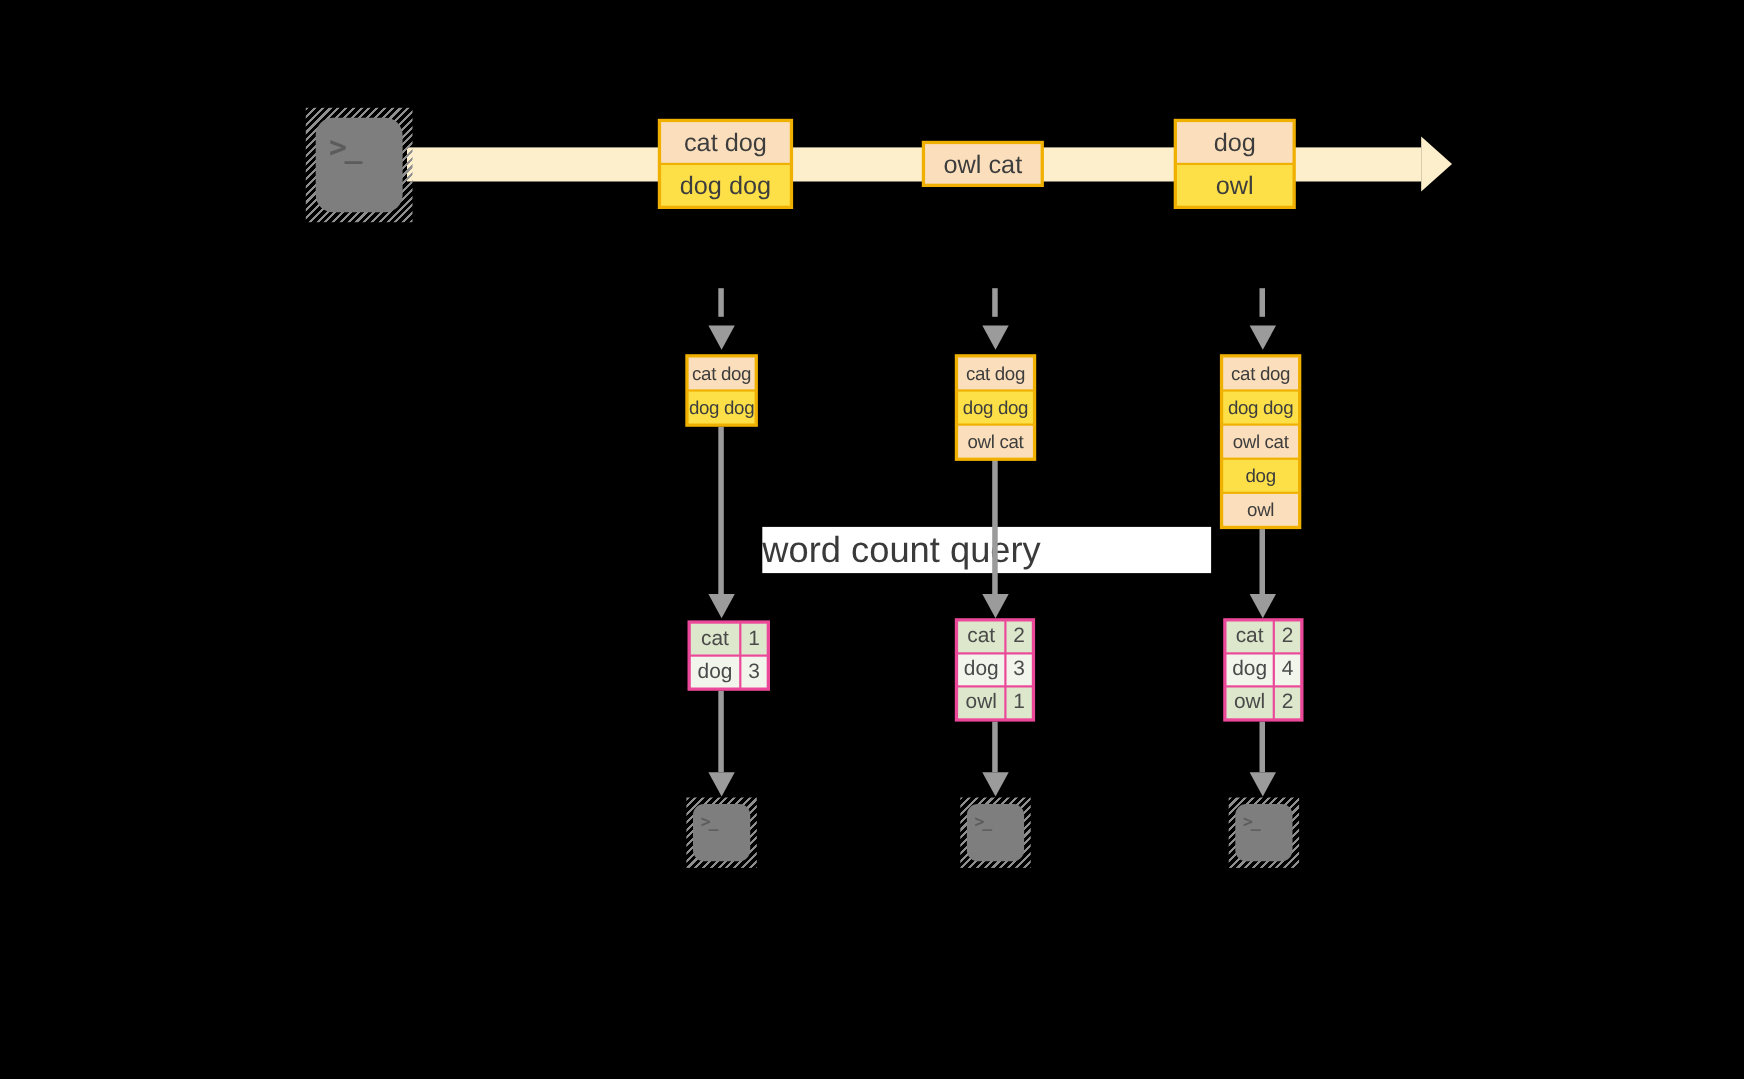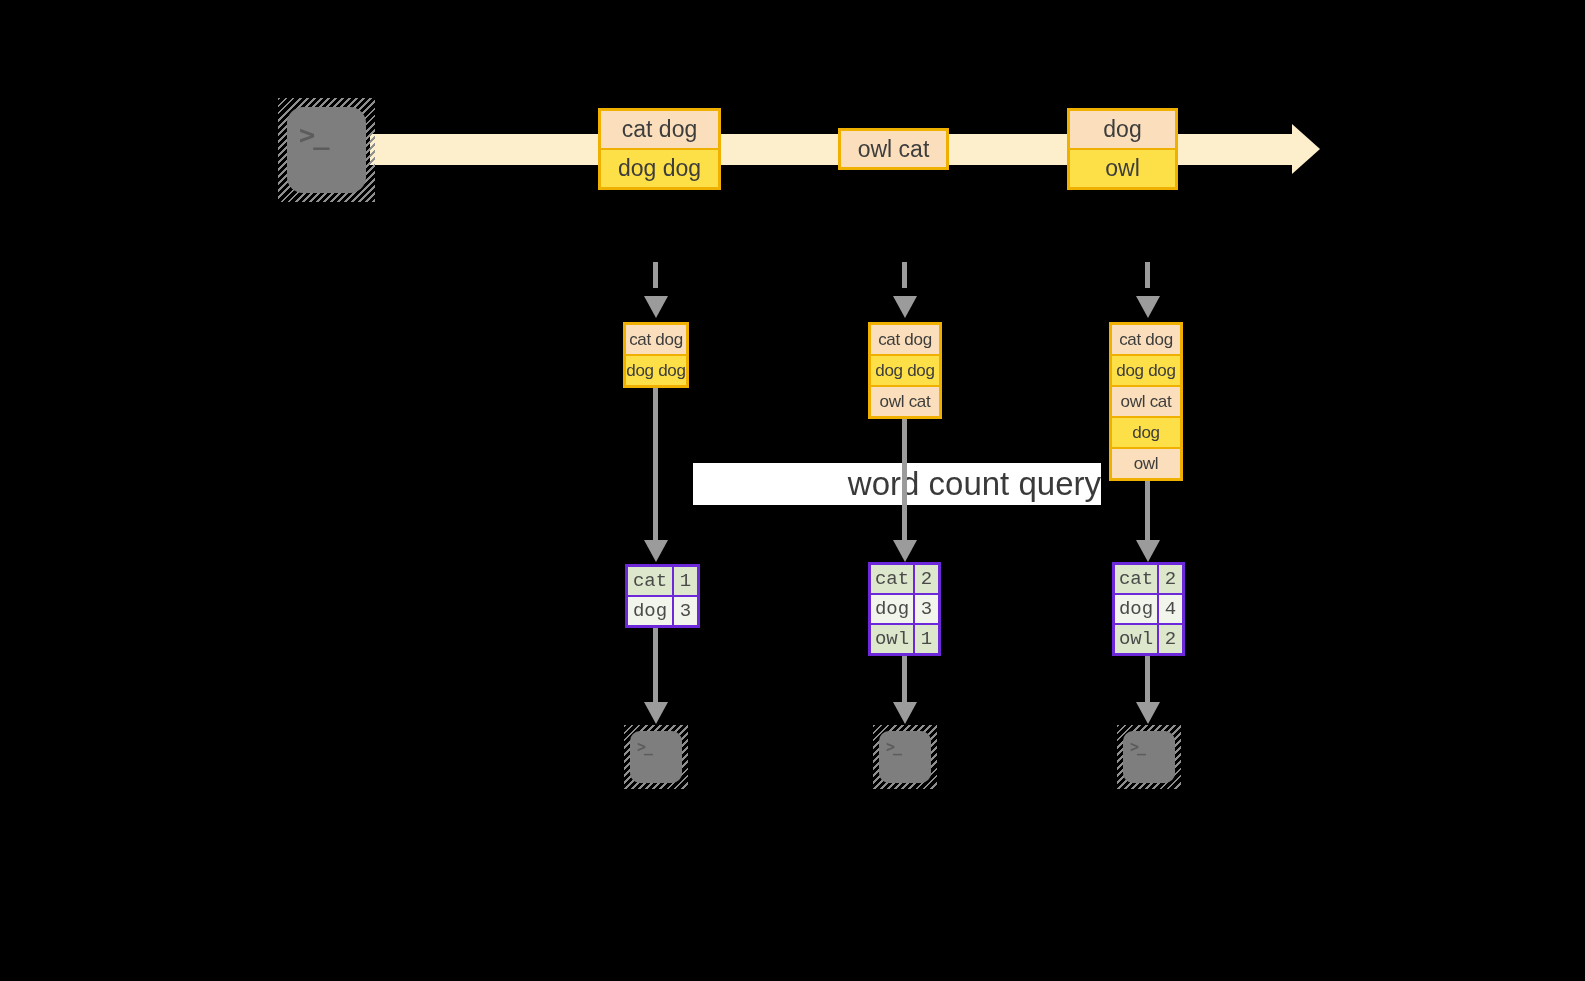--- a/index.html
+++ b/index.html
@@ -15,43 +15,43 @@
   
   .obox{position:absolute;background:#F0B000;padding:3px;display:flex;flex-direction:column;gap:2px;z-index:3;}
   .orow{text-align:center;white-space:nowrap;overflow:hidden;}
   .peach{background:#FBDFBC;}
   .cream{background:#fde047;}
   .orow.big{height:37px;line-height:37px;font-size:23px;}
   .orow.big1{height:36px;line-height:36px;font-size:23px;}
   .orow.small{height:29px;line-height:29px;font-size:17px;letter-spacing:-0.3px;}
 
   
-  .gtable{position:absolute;background:#6d28d9;padding:3px;display:grid;gap:2px;z-index:3;font-family:Liberation Mono, monospace;}
+  .gtable{position:absolute;background:#ec4899;padding:3px;display:grid;gap:2px;z-index:3;}
   .gcell{height:28px;line-height:28px;text-align:center;font-size:19px;color:#4a4a4a;}
   .sage{background:#DCE7CB;}
   .gwhite{background:#F1F5EB;}
 
   
   .dash{position:absolute;width:5px;background:#9B9B9B;z-index:2;}
   .vline{position:absolute;width:5px;background:#9B9B9B;z-index:2;}
   .ahead{position:absolute;width:0;height:0;z-index:2;
          border-left:12px solid transparent;border-right:12px solid transparent;
          border-top:22px solid #9B9B9B;}
 
   
   .term{position:absolute;z-index:3;}
   .term-hatch{position:absolute;inset:0;
       background:repeating-linear-gradient(135deg,#8f8f8f 0 2px,transparent 2px 5px);}
   .term-body{position:absolute;background:#7E7E7E;}
   .term-glyph{position:absolute;font-family:"DejaVu Sans Mono",monospace;font-weight:bold;color:#5c5c5c;
       letter-spacing:-2px;}
 
   
-  .banner{position:absolute;background:#FFFFFF;z-index:1;text-align:right;
-          font-size:33px;color:#3a3a3a;}
+  .banner{position:absolute;background:#FFFFFF;z-index:1;text-align:left;
+          font-size:33px;color:#3a3a3a;margin-top:16px;}
 </style>
 </head>
 <body>
 
 <div id="stage">
 
   <div class="term" style="left:278px;top:98px;width:97px;height:104px">
     <div class="term-hatch"></div>
     <div class="term-body" style="inset:9px;border-radius:16px">
       <span class="term-glyph" style="left:12px;top:12px;font-size:27px">&gt;_</span>

